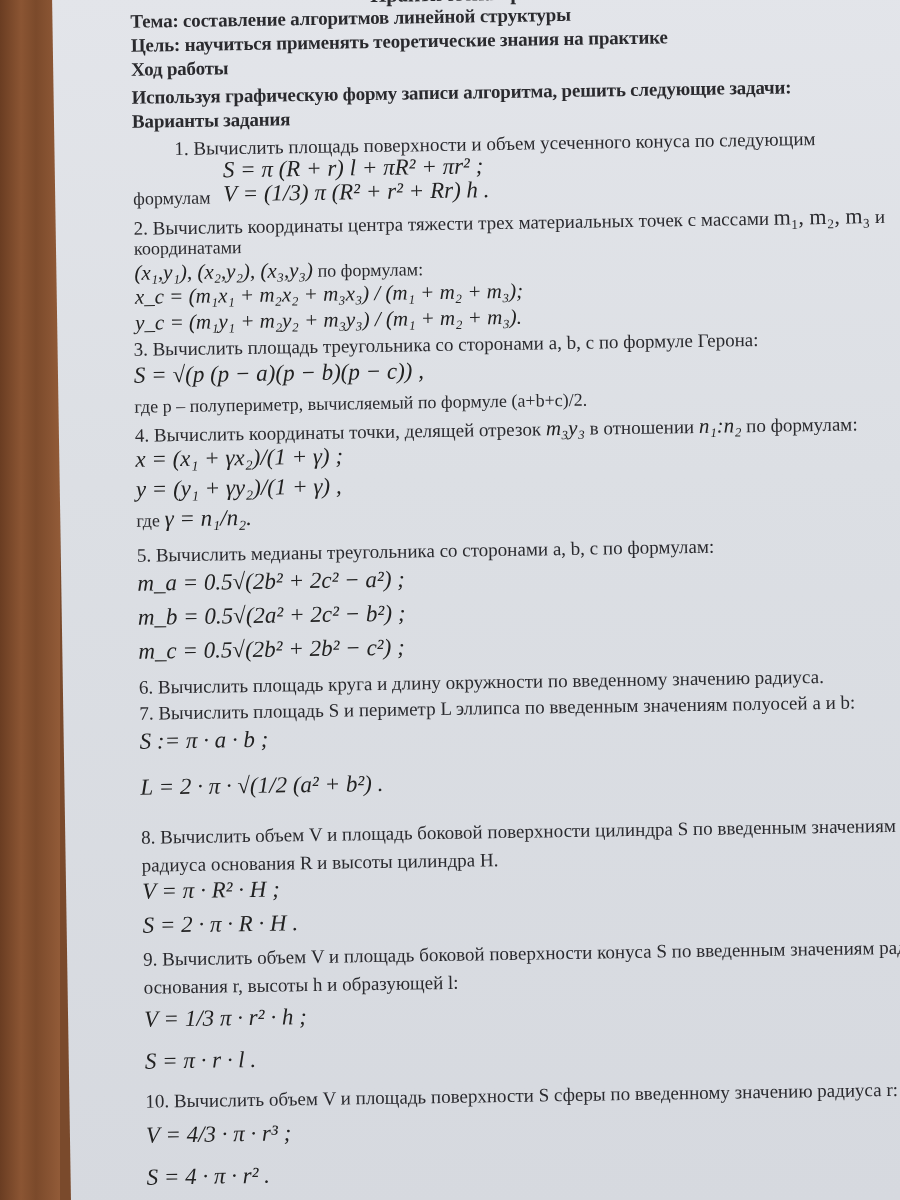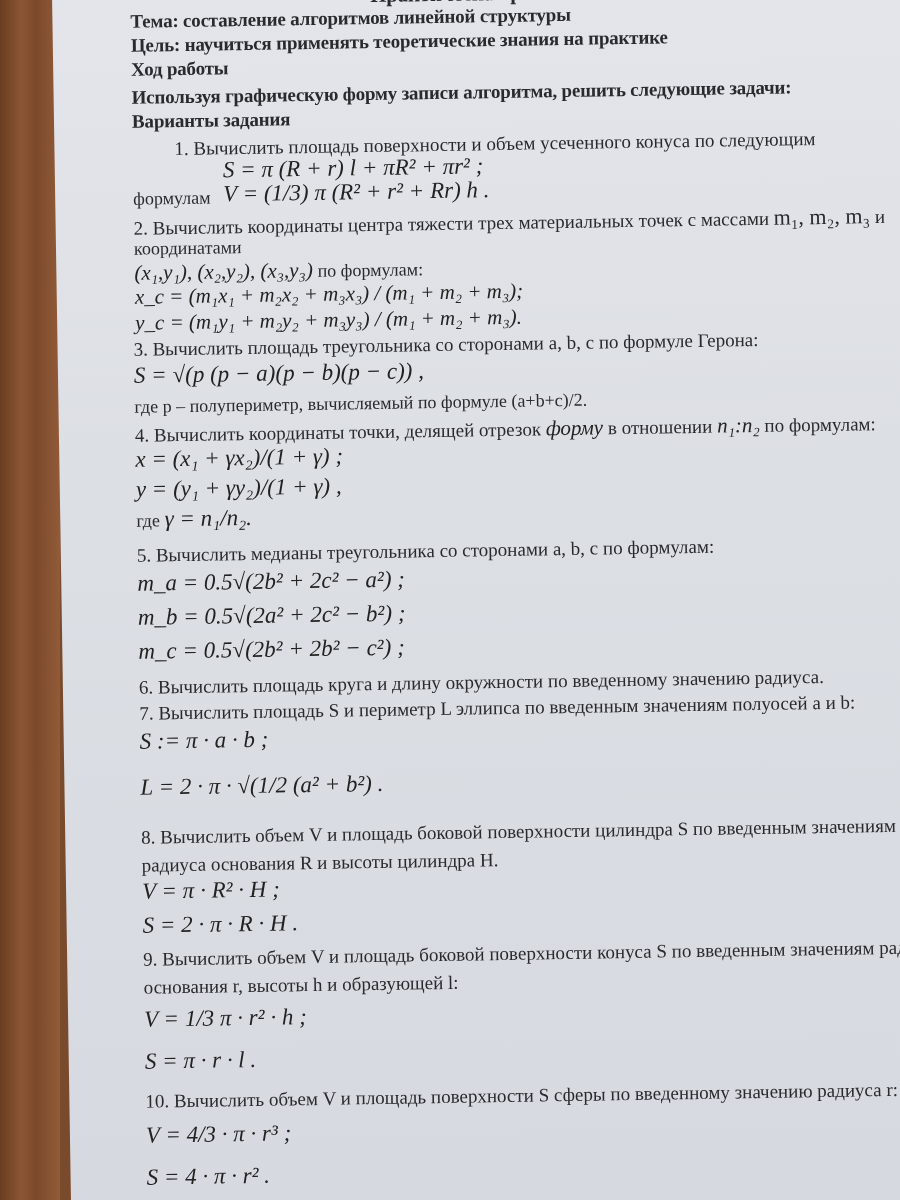--- a/index.html
+++ b/index.html
@@ -55,21 +55,21 @@
   </div>
   <div class="line fs" style="left:78px;top:292px;">x_c = (m₁x₁ + m₂x₂ + m₃x₃) / (m₁ + m₂ + m₃);</div>
   <div class="line fs" style="left:78px;top:318px;">y_c = (m₁y₁ + m₂y₂ + m₃y₃) / (m₁ + m₂ + m₃).</div>
 
   <div class="line" style="left:76px;top:346px;">3. Вычислить площадь треугольника со сторонами a, b, c по формуле Герона:</div>
   <div class="line f" style="left:76px;top:370px;">S = √(p (p − a)(p − b)(p − c)) ,</div>
   <div class="line small" style="left:76px;top:404px;">где p – полупериметр, вычисляемый по формуле (a+b+c)/2.</div>
 
   <div class="line" style="left:76px;top:430px;">
     <span>4. Вычислить координаты точки, делящей отрезок</span>
-    <span class="fs">форму</span>
+    <span class="fs">m₃y₃</span>
     <span>в отношении</span>
     <span class="fs">n₁:n₂</span>
     <span>по формулам:</span>
   </div>
   <div class="line f" style="left:76px;top:454px;">x = (x₁ + γx₂)/(1 + γ) ;</div>
   <div class="line f" style="left:76px;top:484px;">y = (y₁ + γy₂)/(1 + γ) ,</div>
   <div class="line" style="left:76px;top:514px;">
     <span class="small">где</span>
     <span class="f">γ = n₁/n₂.</span>
   </div>

